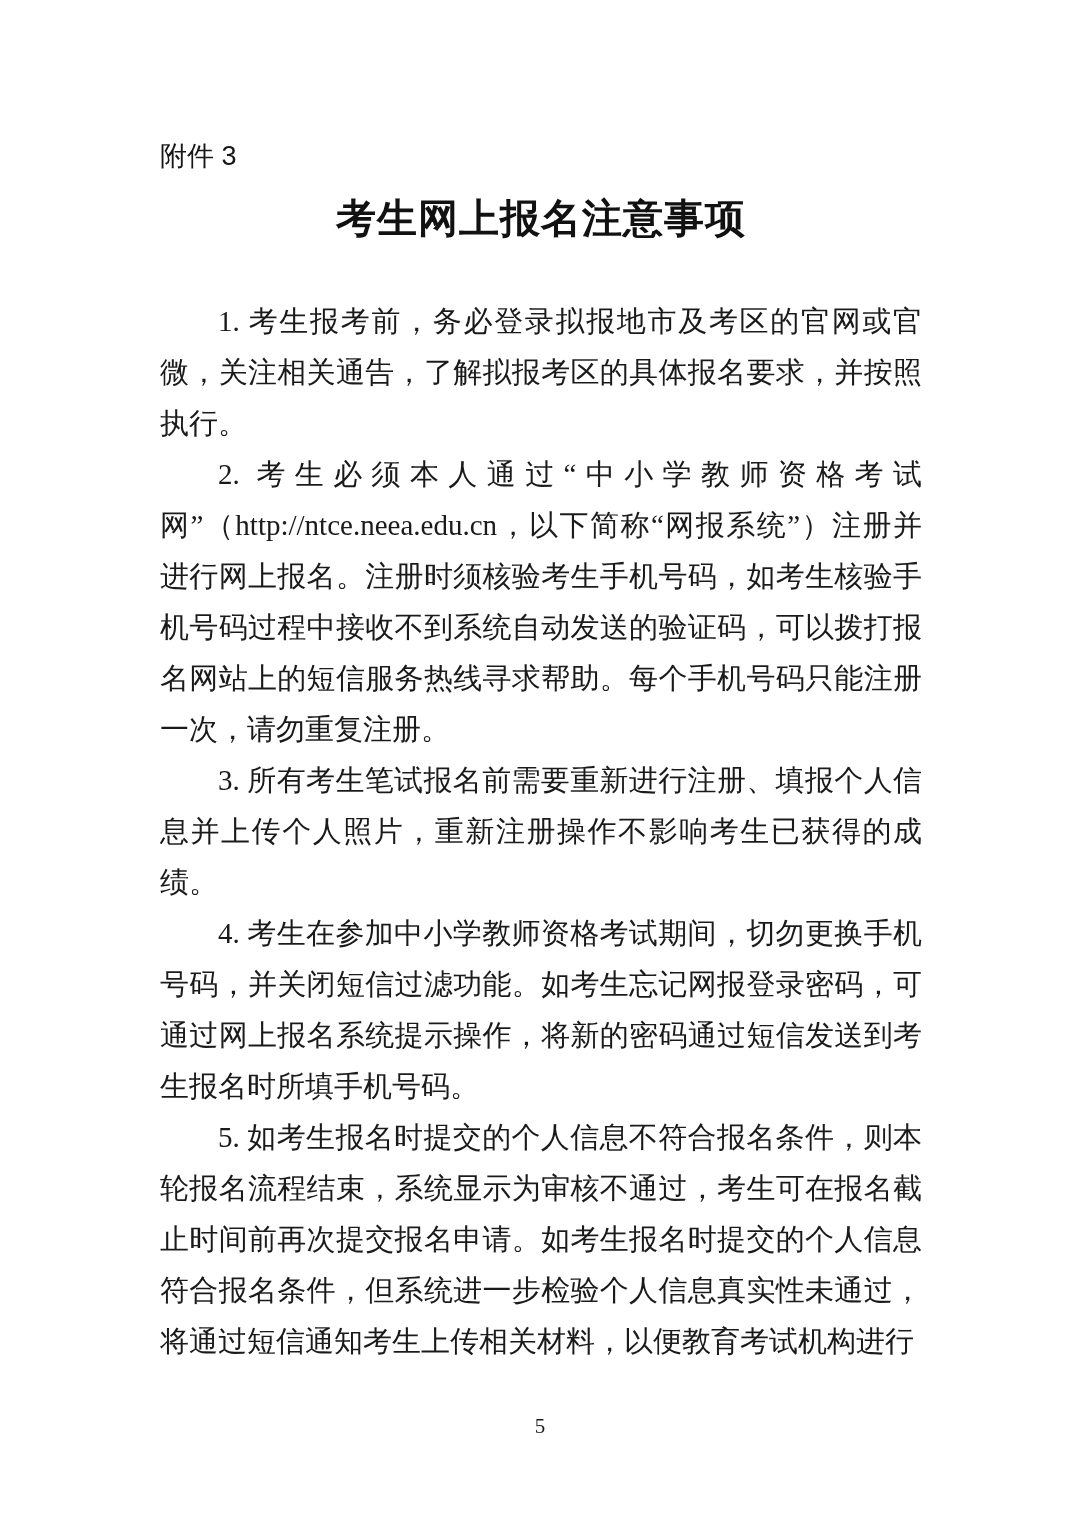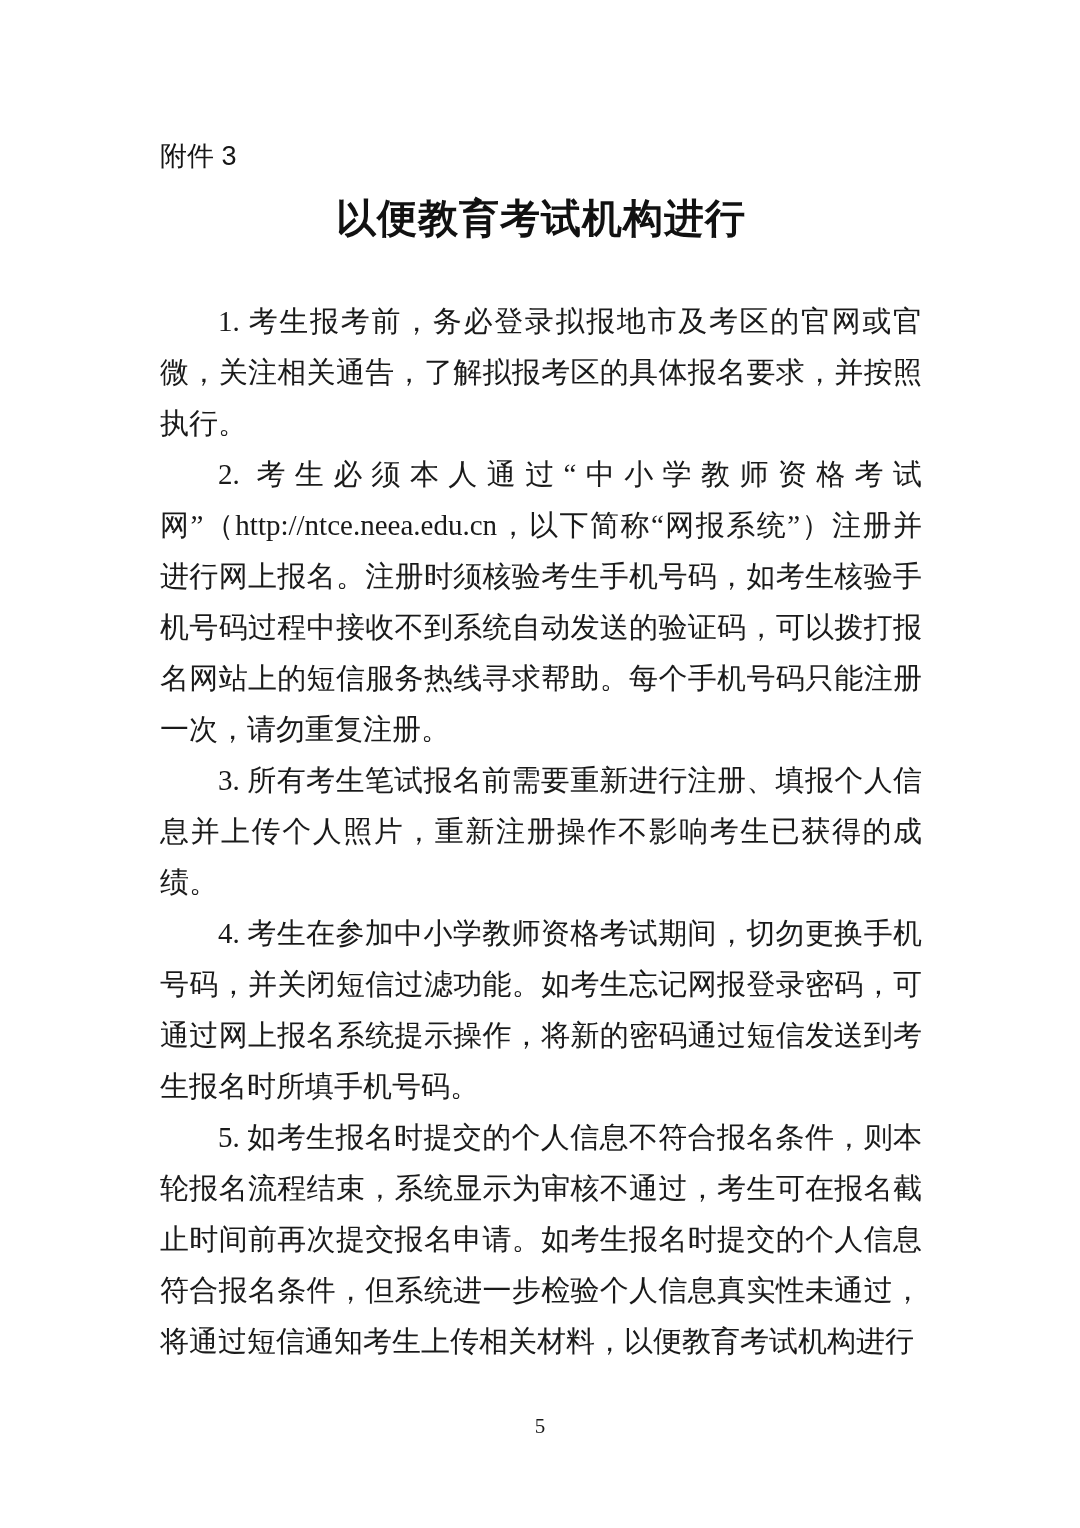--- a/index.html
+++ b/index.html
@@ -62,21 +62,21 @@
     font-size: 21px;
     color: #1a1a1a;
   }
 </style>
 </head>
 <body>
 
 <div class="page">
   <div class="content">
     <div class="attachment-label">附件 3</div>
-    <h1 class="doc-title">以便教育考试机构进行</h1>
+    <h1 class="doc-title">考生网上报名注意事项</h1>
     <div class="body-text">
       <p>1. 考生报考前，务必登录拟报地市及考区的官网或官微，关注相关通告，了解拟报考区的具体报名要求，并按照执行。</p>
       <p>2. 考生必须本人通过“中小学教师资格考试网”（http://ntce.neea.edu.cn，以下简称“网报系统”）注册并进行网上报名。注册时须核验考生手机号码，如考生核验手机号码过程中接收不到系统自动发送的验证码，可以拨打报名网站上的短信服务热线寻求帮助。每个手机号码只能注册一次，请勿重复注册。</p>
       <p>3. 所有考生笔试报名前需要重新进行注册、填报个人信息并上传个人照片，重新注册操作不影响考生已获得的成绩。</p>
       <p>4. 考生在参加中小学教师资格考试期间，切勿更换手机号码，并关闭短信过滤功能。如考生忘记网报登录密码，可通过网上报名系统提示操作，将新的密码通过短信发送到考生报名时所填手机号码。</p>
       <p>5. 如考生报名时提交的个人信息不符合报名条件，则本轮报名流程结束，系统显示为审核不通过，考生可在报名截止时间前再次提交报名申请。如考生报名时提交的个人信息符合报名条件，但系统进一步检验个人信息真实性未通过，将通过短信通知考生上传相关材料，以便教育考试机构进行</p>
     </div>
   </div>
   <div class="page-number">5</div>
 </div>

